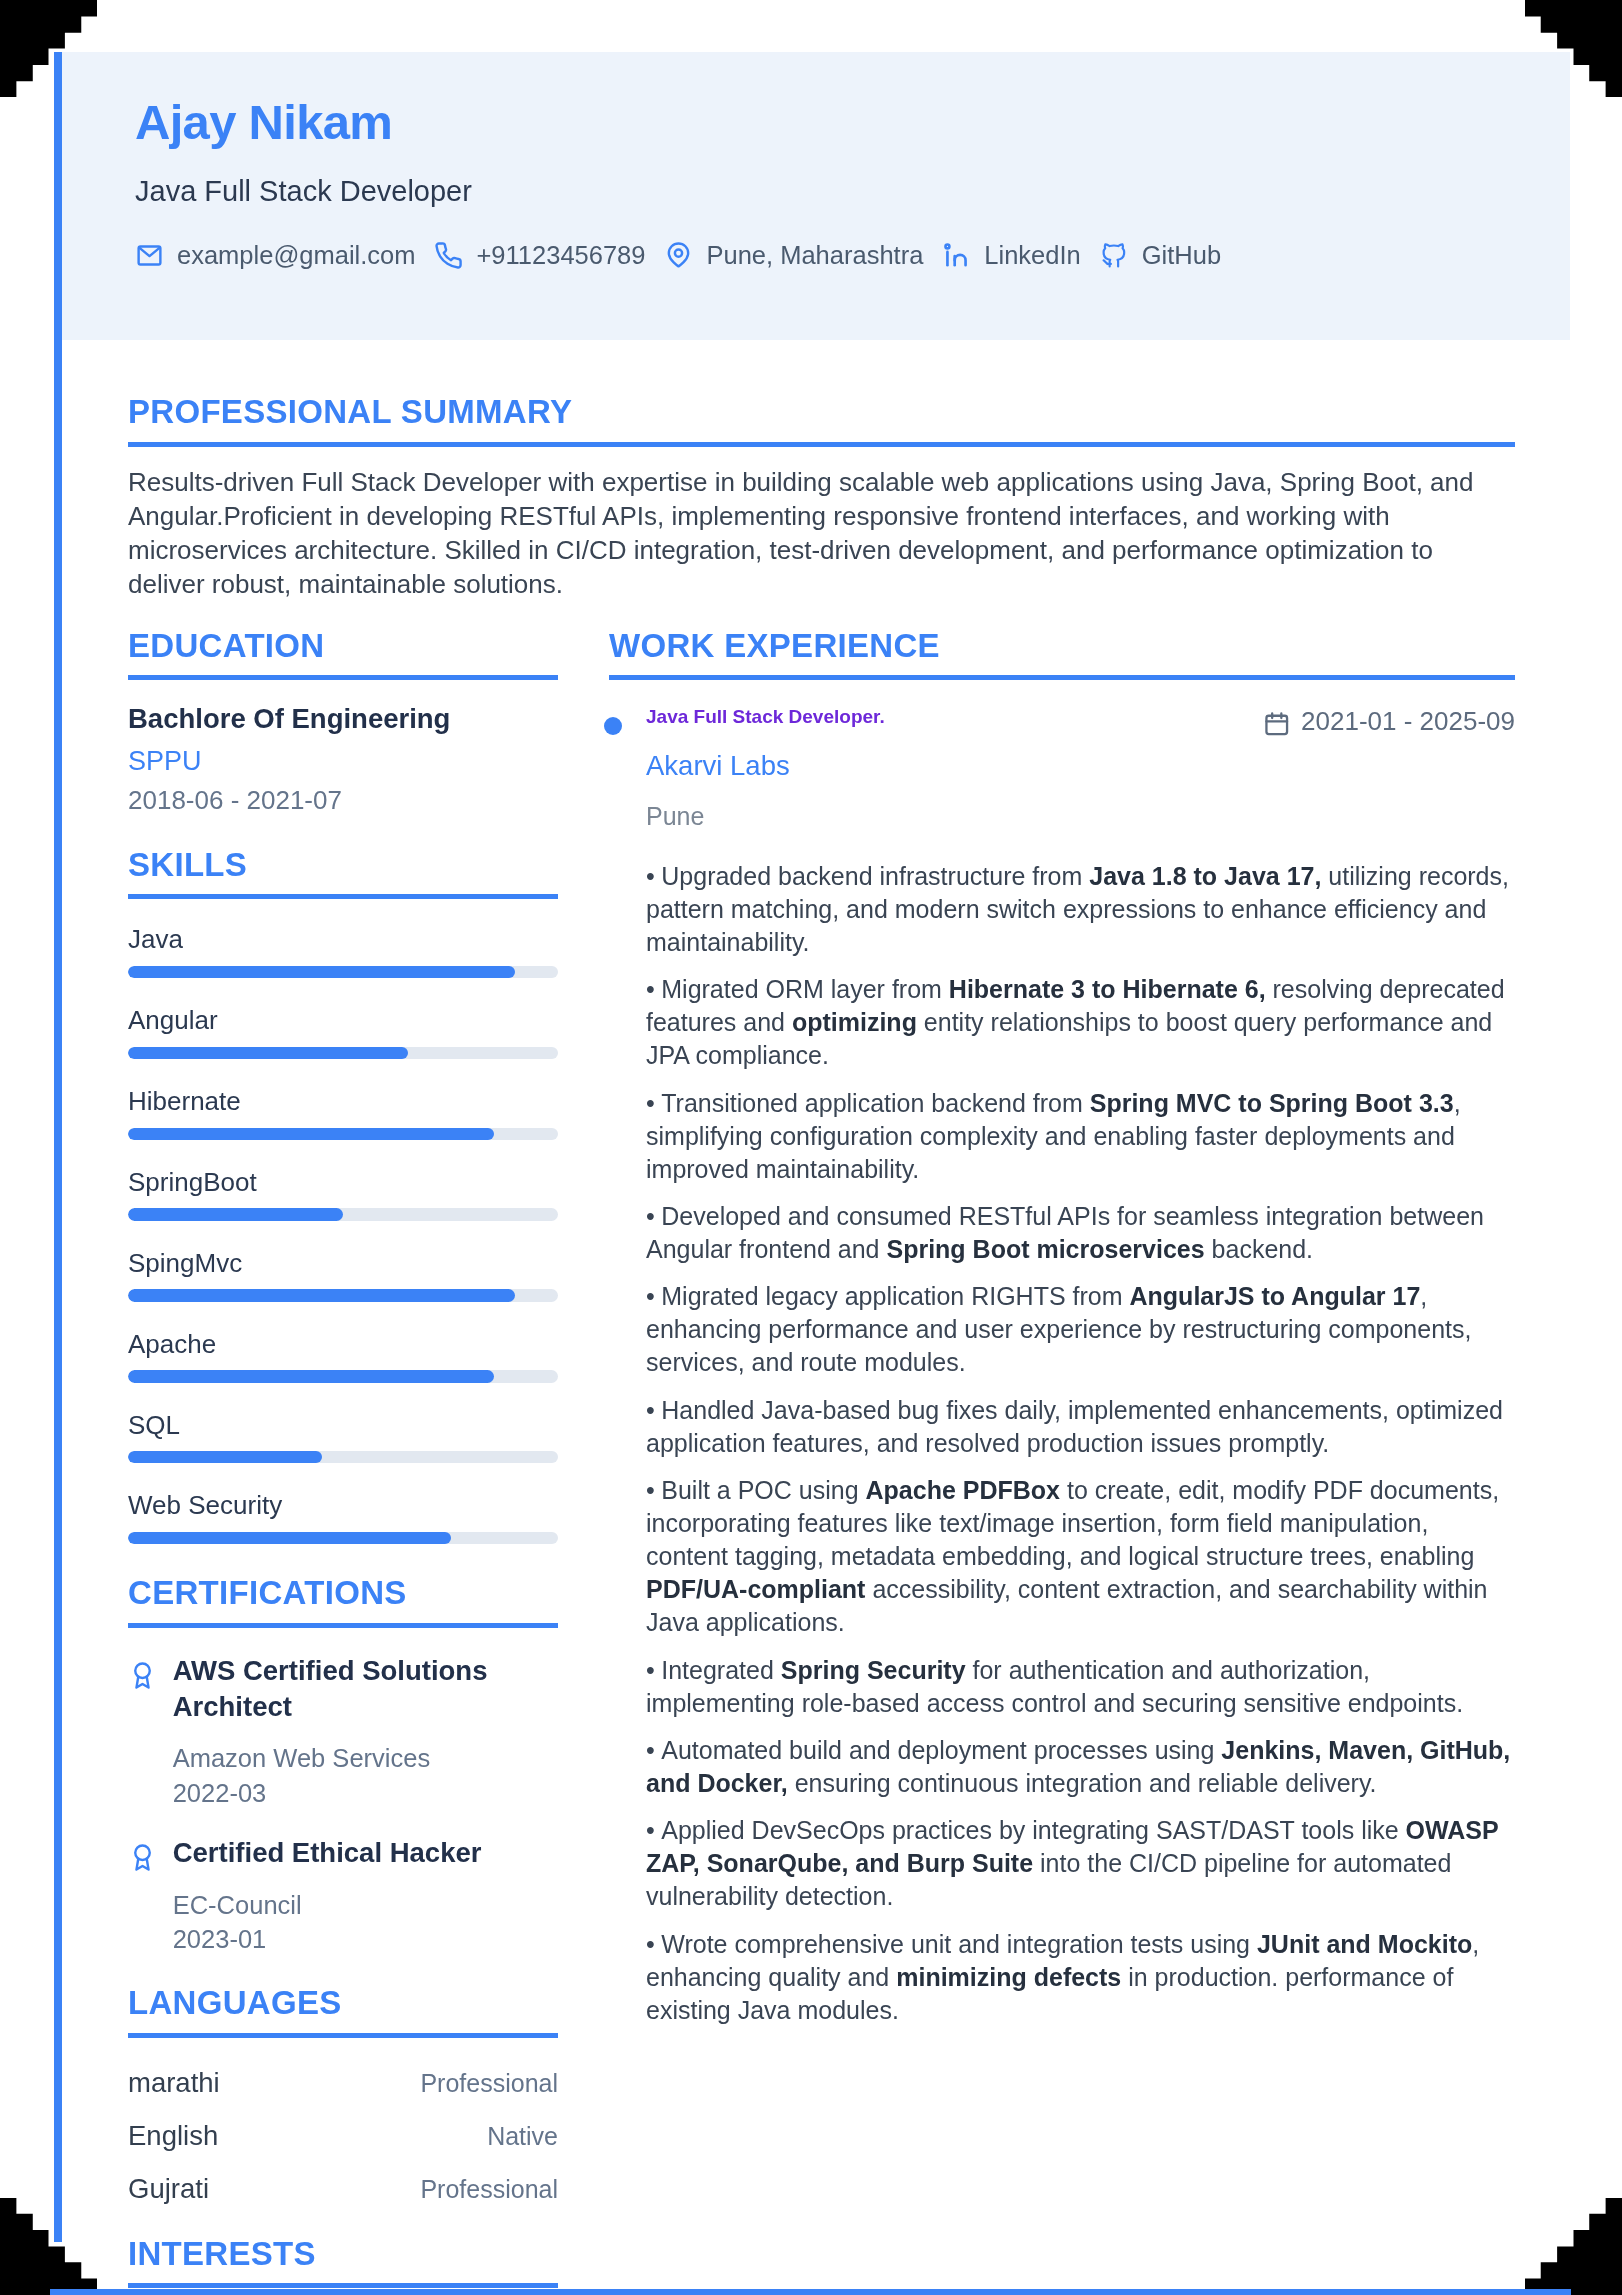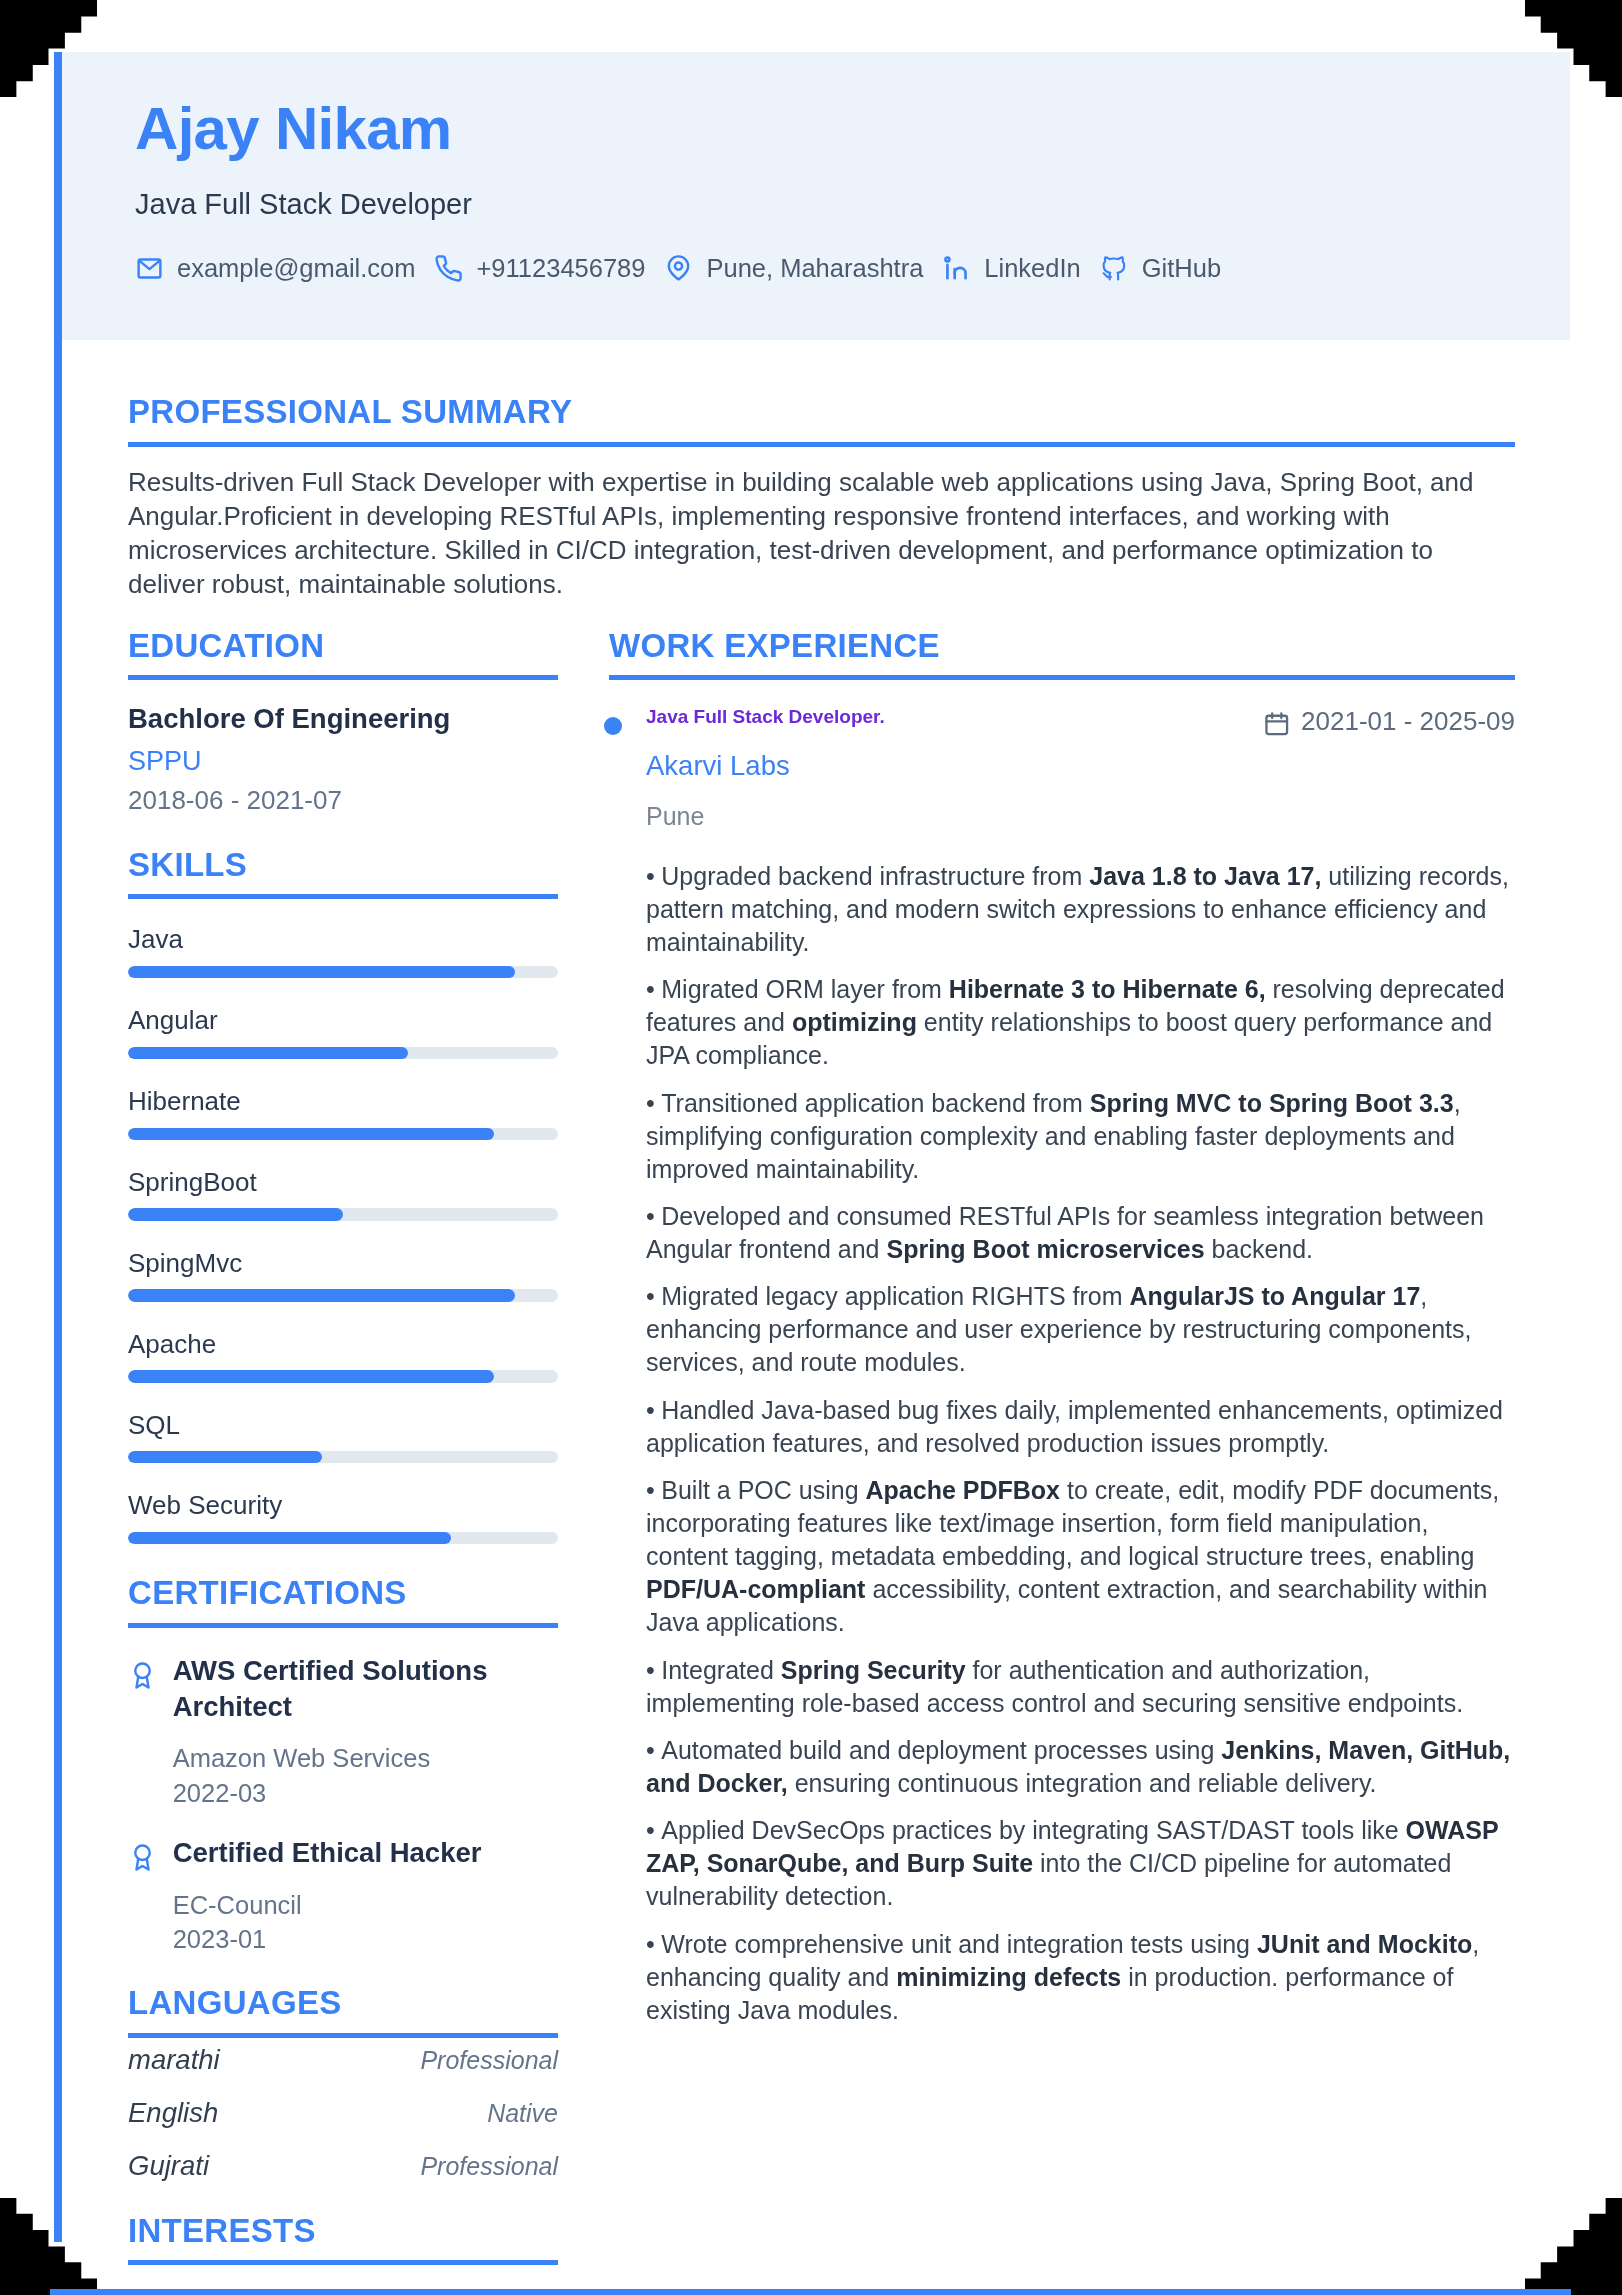--- a/index.html
+++ b/index.html
@@ -27,21 +27,21 @@
   .corner.br{bottom:0;right:0;transform:scale(-1,-1);}
 
   .accent-stripe{position:absolute;left:54px;top:52px;width:7.9px;height:2190px;background:var(--accent);}
   .bottom-bar{position:absolute;left:50px;bottom:0;width:1521px;height:5.9px;background:var(--accent);}
 
   .header-band{
     position:absolute;left:62px;top:52px;width:1508px;height:288px;
     background:var(--header-bg);
     padding:42px 0 0 73px;
   }
-  .name{font-size:60px;font-weight:700;color:var(--accent);letter-spacing:-0.7px;}
+  .name{font-size:49px;font-weight:700;color:var(--accent);letter-spacing:-0.7px;}
   .job-headline{margin-top:25px;font-size:29px;color:#2b3950;}
   .contacts{margin-top:33px;display:flex;align-items:center;gap:19px;font-size:25.5px;color:#4a5a6e;}
   .contact{display:flex;align-items:center;gap:13px;}
   .contact svg{width:29px;height:29px;flex:none;}
 
   .content{position:absolute;left:128px;top:393px;width:1387px;}
 
   .section-heading{
     font-size:33px;font-weight:700;color:var(--accent);
     letter-spacing:0.3px;
@@ -66,21 +66,21 @@
   .skill-track{height:12.4px;border-radius:6.5px;background:var(--track);overflow:hidden;}
   .skill-fill{height:100%;border-radius:6.5px;background:var(--accent);}
 
   .cert-list{margin-top:25px;}
   .cert-item{display:flex;gap:15.7px;margin-bottom:27.5px;}
   .cert-item svg{width:29px;height:29px;flex:none;margin-top:3.9px;}
   .cert-title{font-size:27.5px;font-weight:700;color:var(--dark);line-height:1.3;}
   .cert-issuer{margin-top:20px;font-size:25.5px;color:var(--gray);}
   .cert-date{margin-top:5.2px;font-size:25.5px;color:var(--gray);}
 
-  .lang-list{margin-top:6px;font-style:italic;}
+  .lang-list{margin-top:29px;}
   .lang-row{display:flex;justify-content:space-between;align-items:baseline;margin-bottom:21px;}
   .lang-name{font-size:27.5px;color:#333f4f;}
   .lang-level{font-size:25px;color:var(--gray);}
 
   .pill-row{display:flex;gap:18.3px;margin-top:30px;}
   .pill{
     background:var(--accent);color:#fff;font-size:25px;
     padding:11.8px 30px;border-radius:654px;
   }
 

